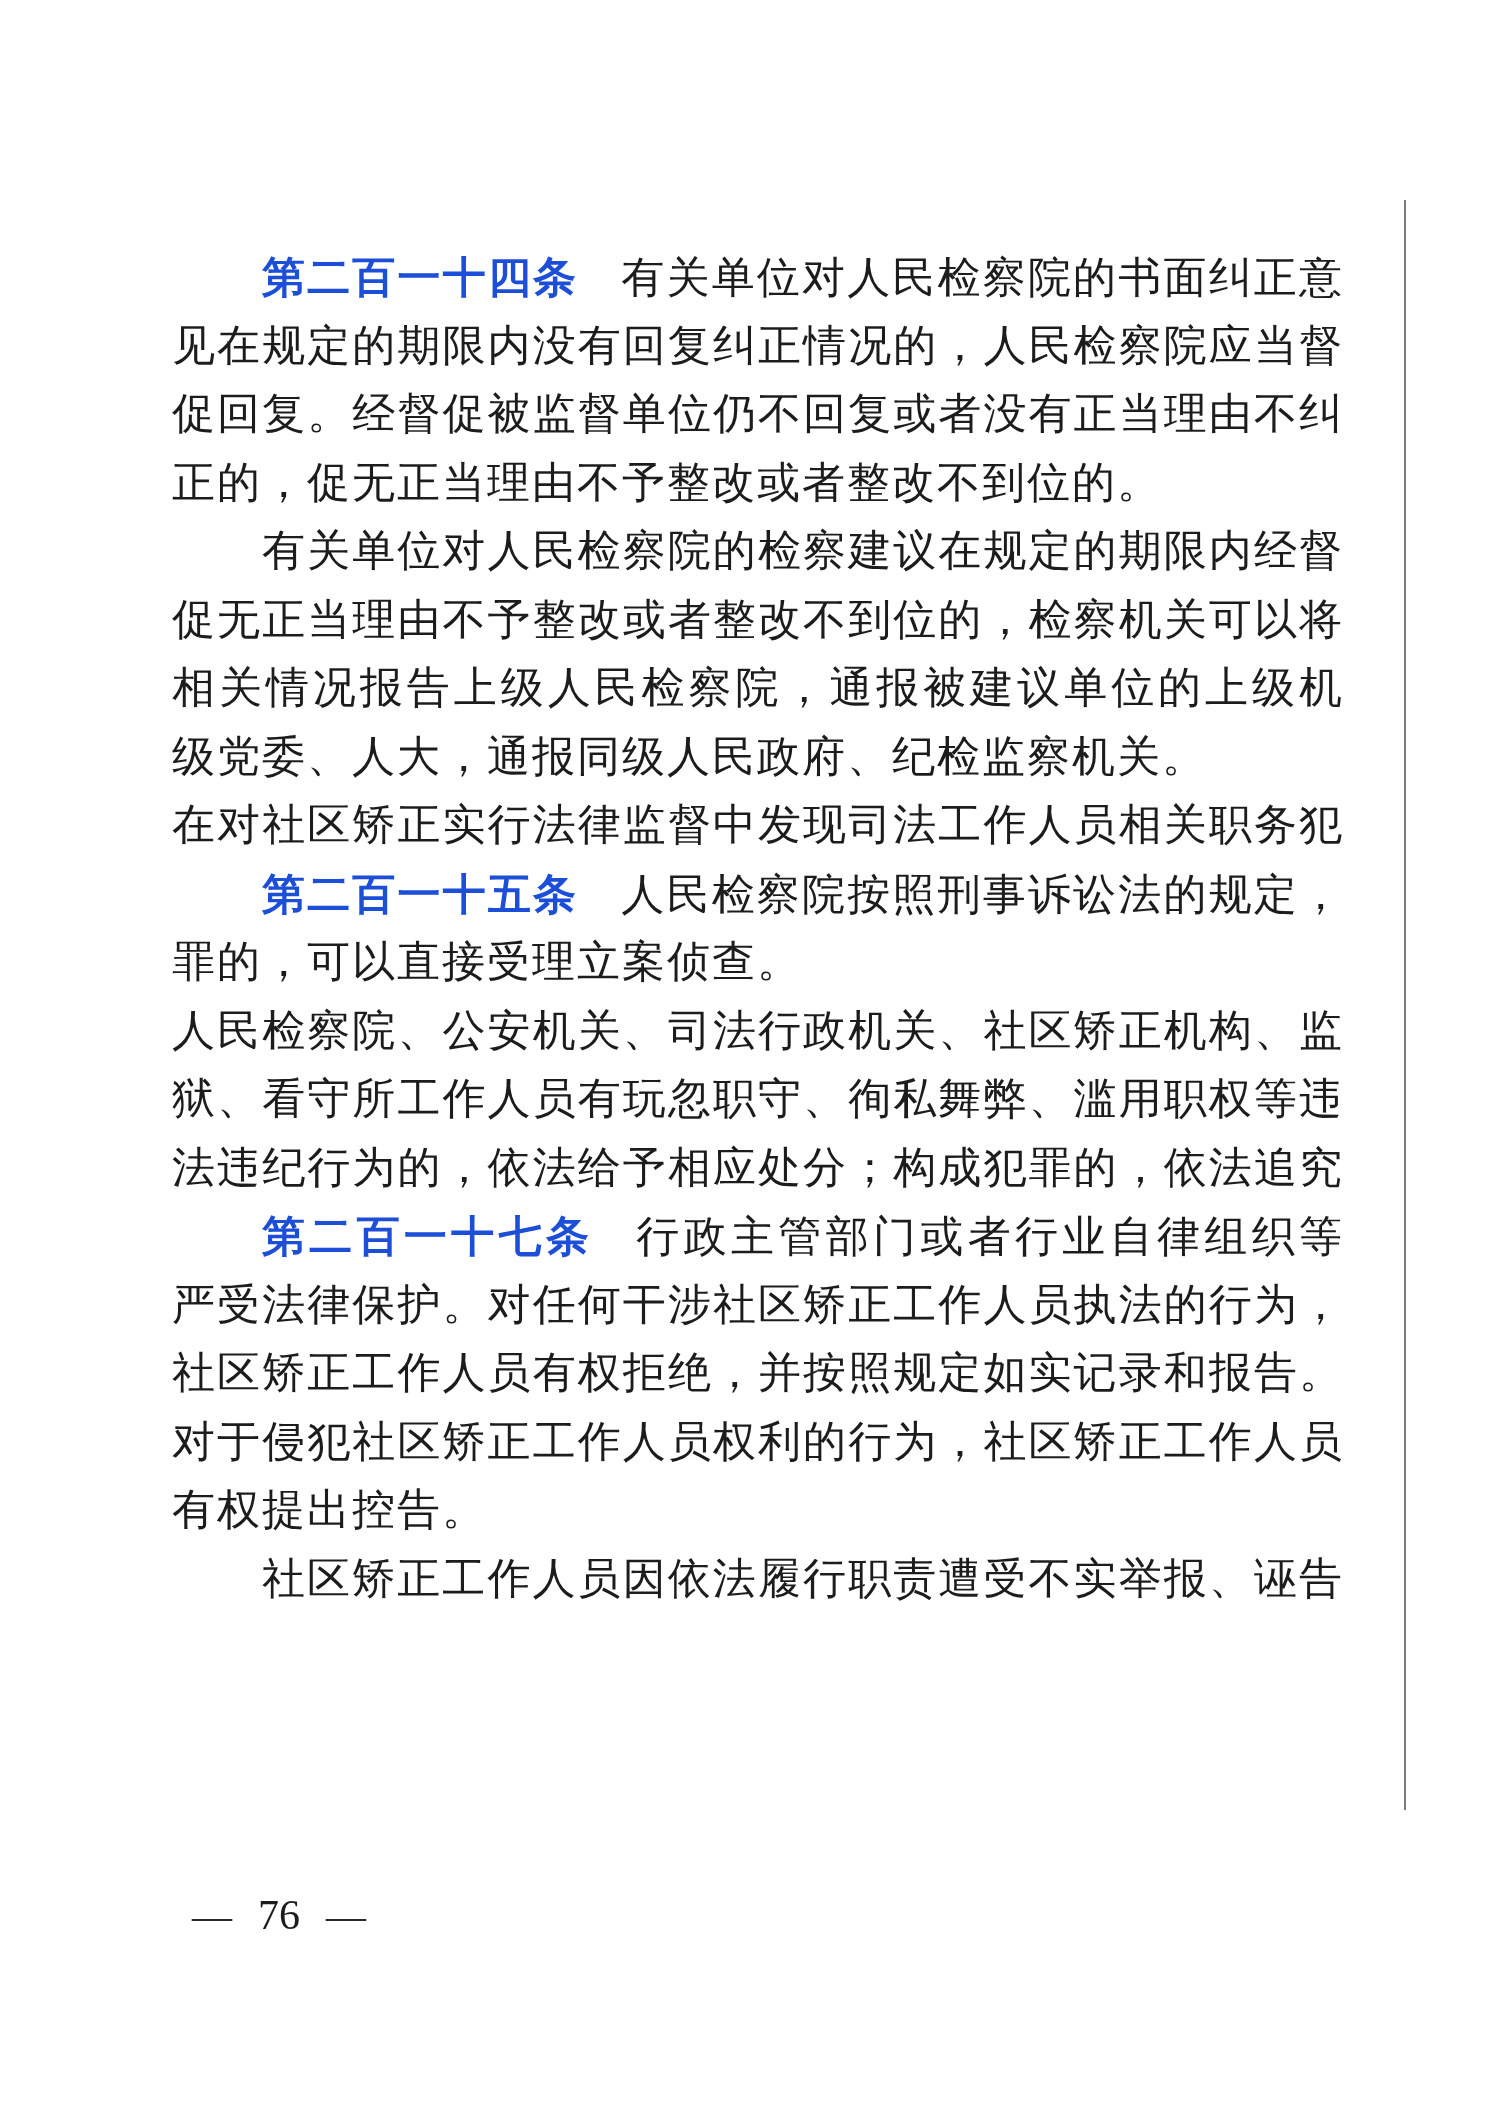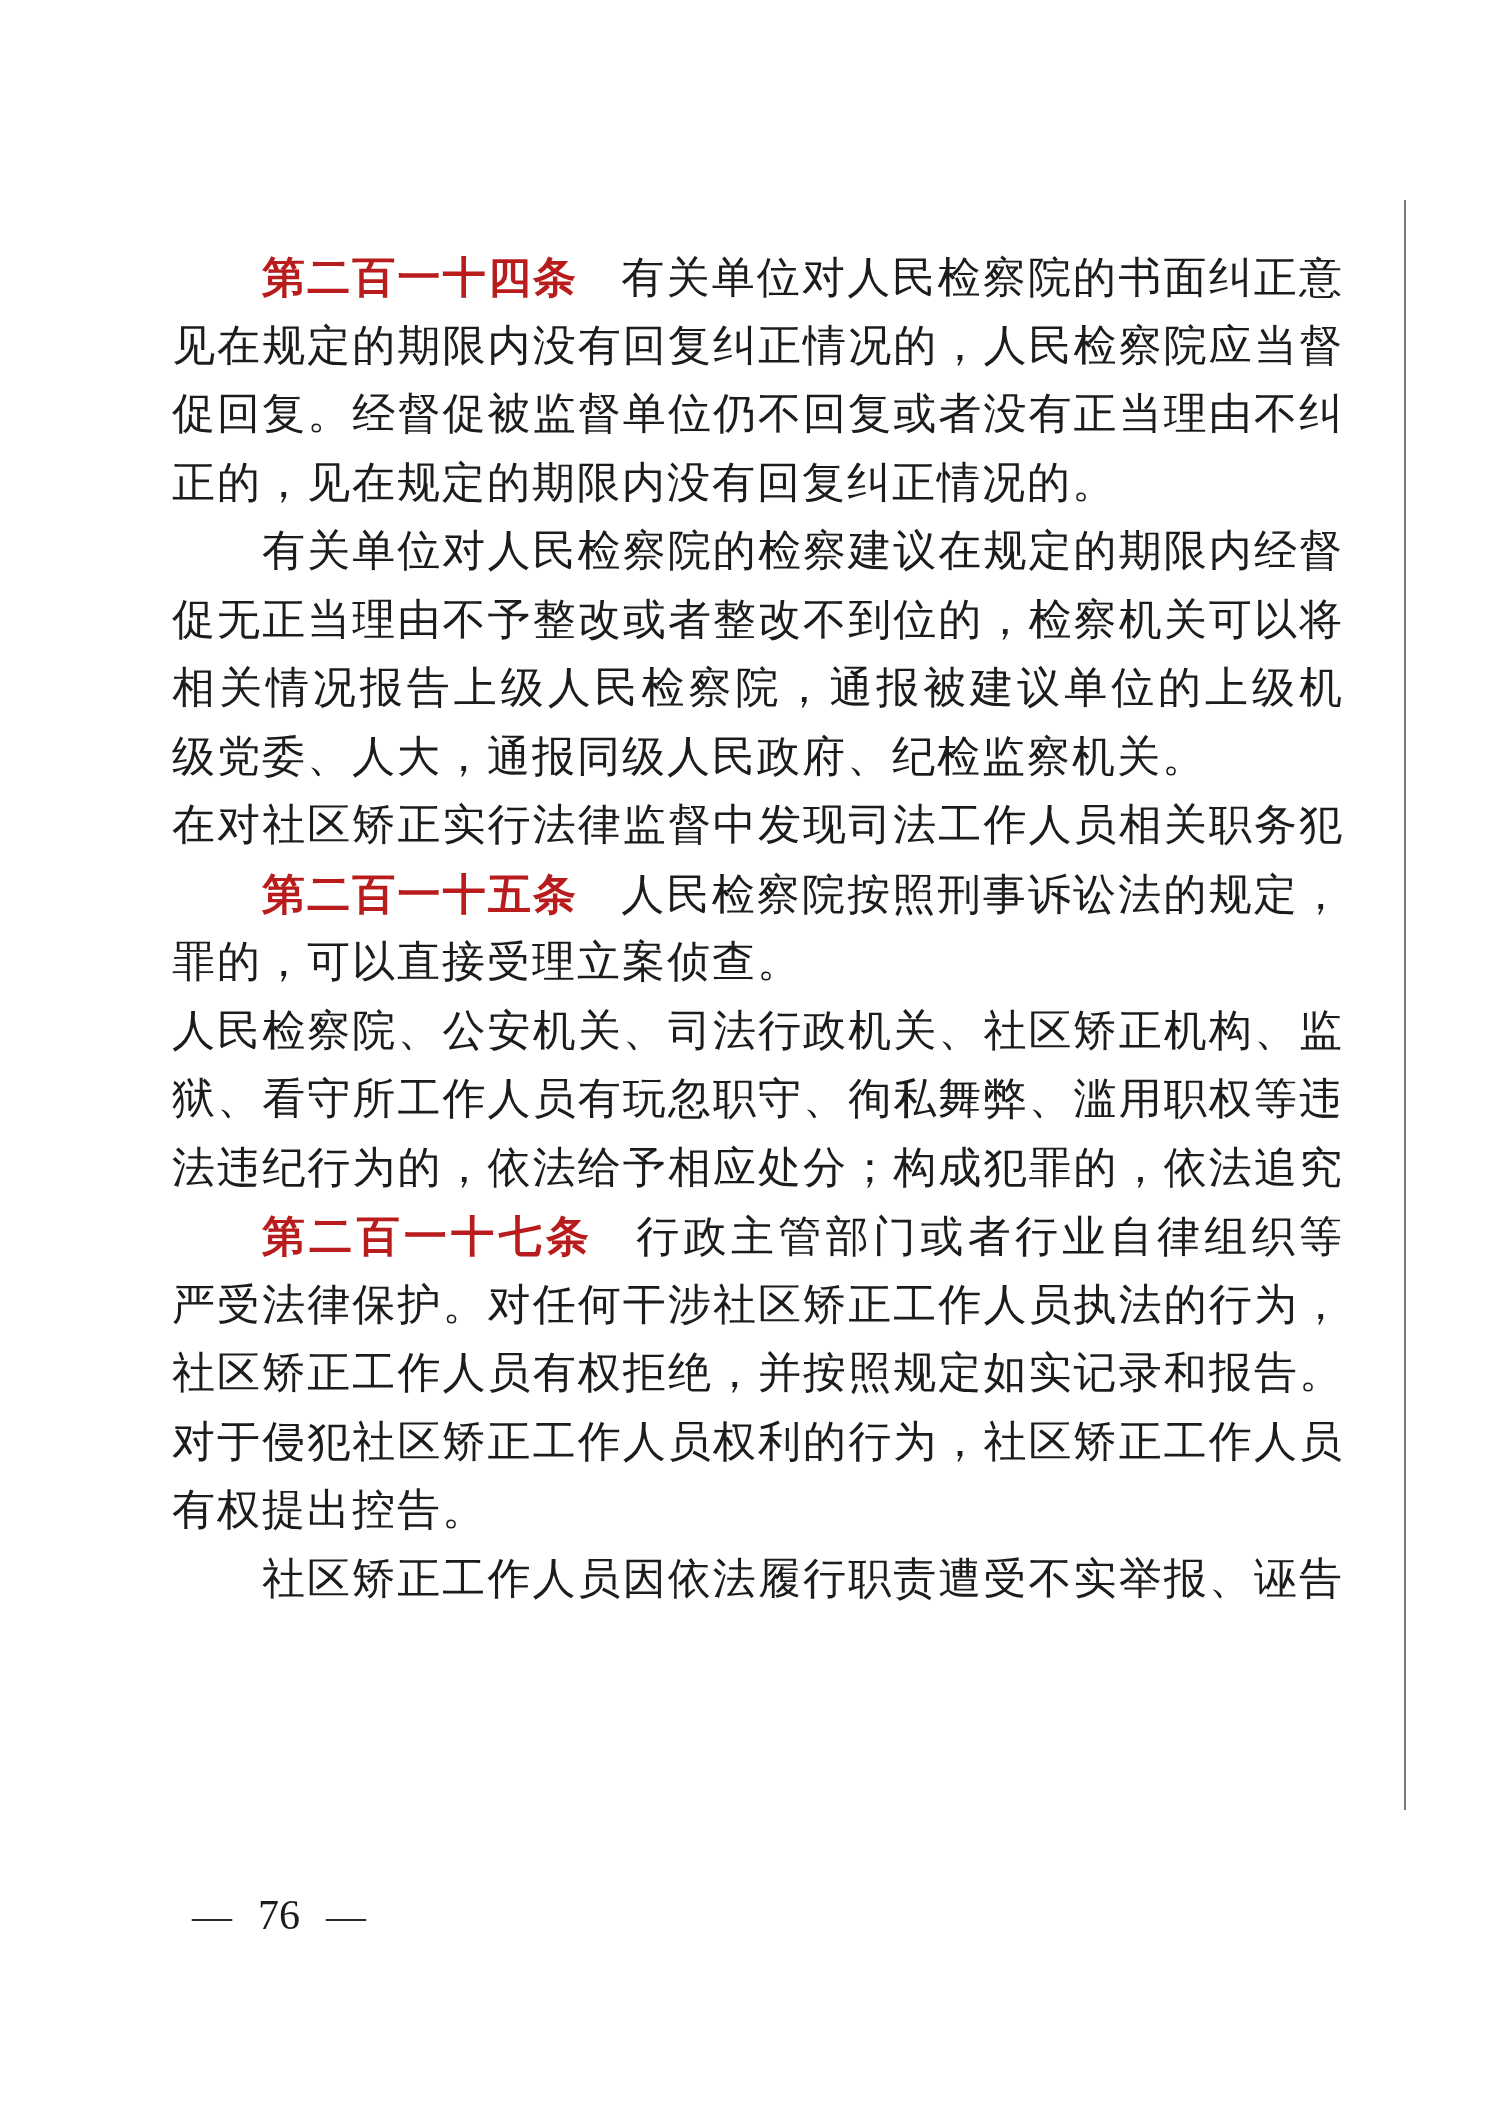--- a/index.html
+++ b/index.html
@@ -37,21 +37,21 @@
   .line.just {
     white-space: normal;
     text-align: justify;
     text-align-last: justify;
   }
   .line.ind {
     text-indent: 90px;
   }
   .art {
     font-weight: 700;
-    color: #b91c1c;
+    color: #1d4ed8;
     font-family: "Liberation Sans", "DejaVu Sans", sans-serif;
     margin-right: 43px;
   }
   .scan-edge {
     position: absolute;
     left: 1404px;
     top: 200px;
     width: 2px;
     height: 1610px;
     background: #4d4d4d;
@@ -76,21 +76,21 @@
 </style>
 </head>
 <body>
 
 <div class="page">
 
   <div class="text-block">
       <div class="line just ind"><span class="art">第二百一十四条</span><span>有关单位对人民检察院的书面纠正意</span></div>
       <div class="line just"><span>见在规定的期限内没有回复纠正情况的，人民检察院应当督</span></div>
       <div class="line just"><span>促回复。经督促被监督单位仍不回复或者没有正当理由不纠</span></div>
-      <div class="line"><span>正的，见在规定的期限内没有回复纠正情况的。</span></div>
+      <div class="line"><span>正的，促无正当理由不予整改或者整改不到位的。</span></div>
       <div class="line just ind"><span>有关单位对人民检察院的检察建议在规定的期限内经督</span></div>
       <div class="line just"><span>促无正当理由不予整改或者整改不到位的，检察机关可以将</span></div>
       <div class="line just"><span>相关情况报告上级人民检察院，通报被建议单位的上级机</span></div>
       <div class="line"><span>级党委、人大，通报同级人民政府、纪检监察机关。</span></div>
       <div class="line just"><span>在对社区矫正实行法律监督中发现司法工作人员相关职务犯</span></div>
       <div class="line just ind"><span class="art">第二百一十五条</span><span>人民检察院按照刑事诉讼法的规定，</span></div>
       <div class="line"><span>罪的，可以直接受理立案侦查。</span></div>
       <div class="line just"><span>人民检察院、公安机关、司法行政机关、社区矫正机构、监</span></div>
       <div class="line just"><span>狱、看守所工作人员有玩忽职守、徇私舞弊、滥用职权等违</span></div>
       <div class="line just"><span>法违纪行为的，依法给予相应处分；构成犯罪的，依法追究</span></div>

